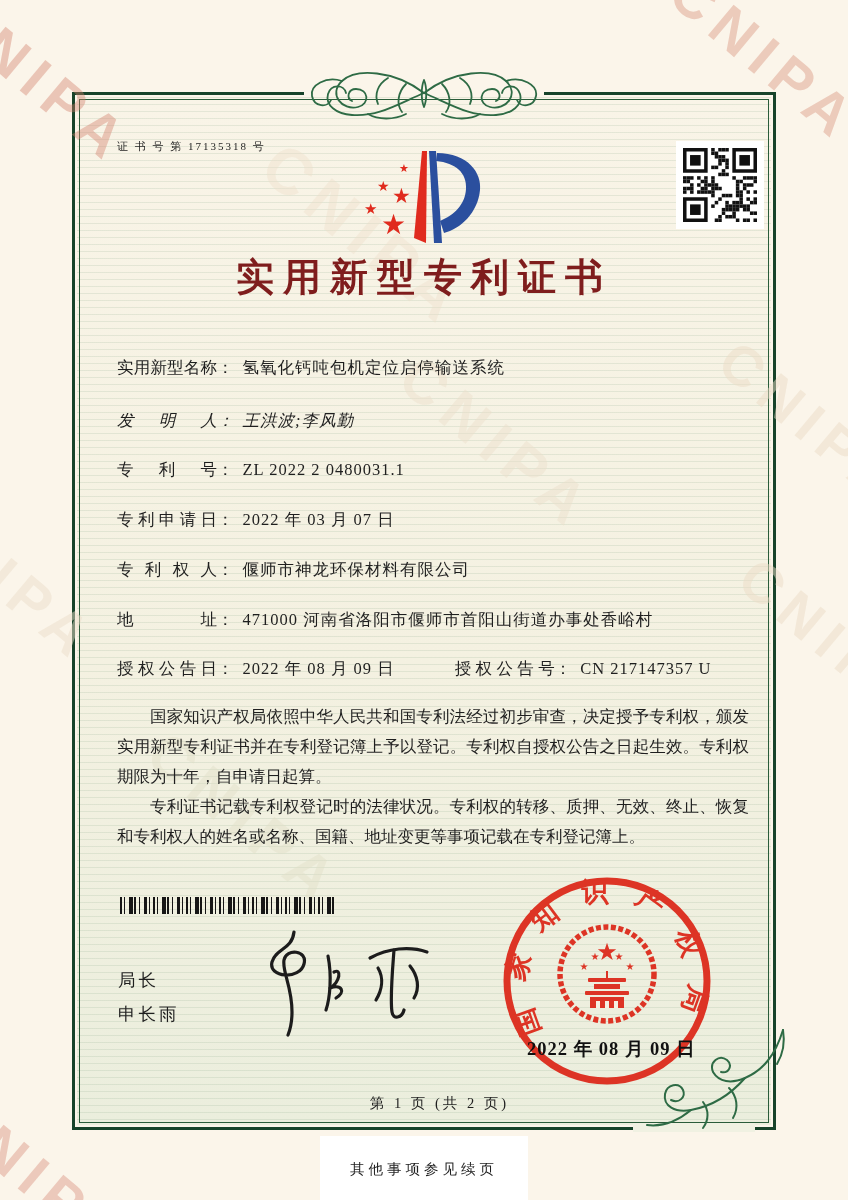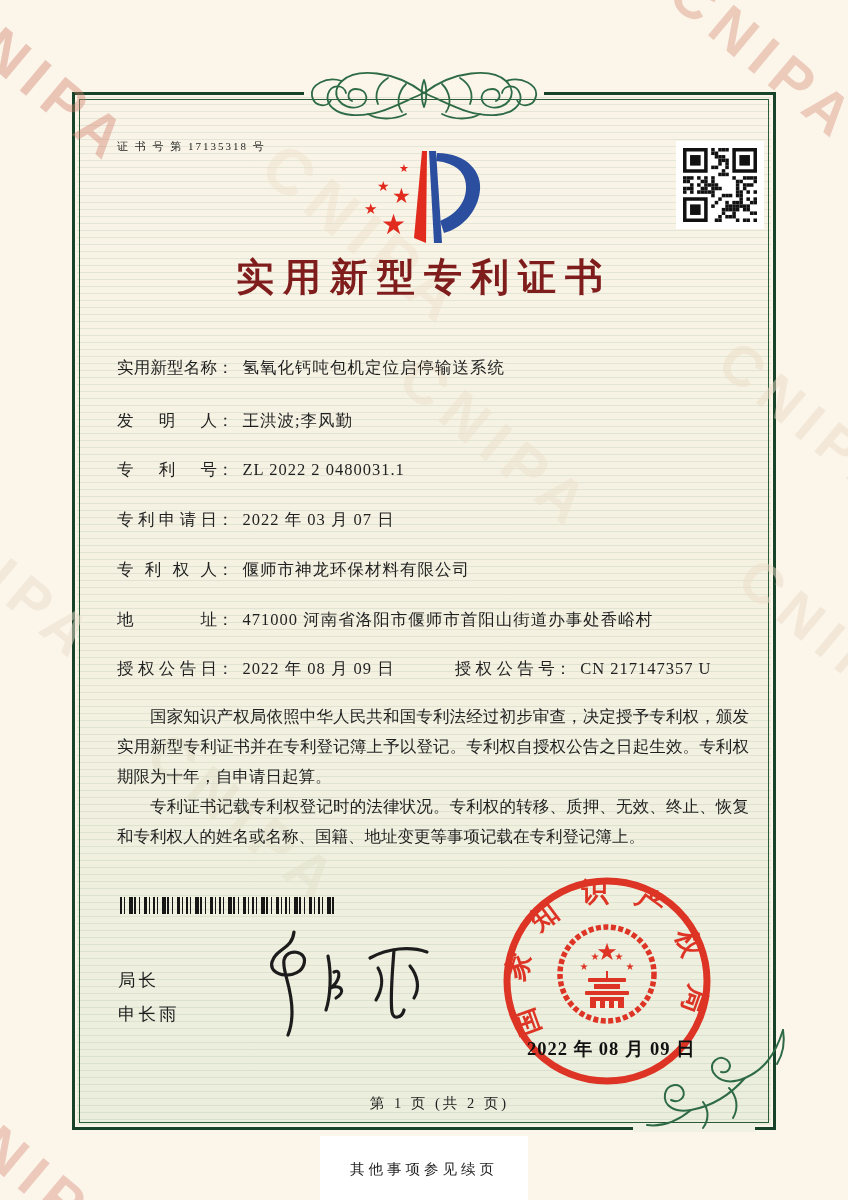--- a/index.html
+++ b/index.html
@@ -294,21 +294,21 @@
         <rect x="6" y="48" width="9" height="9"></rect>
       </g>
     </svg>
   </div>
 
   <div class="title">实用新型专利证书</div>
 
   <div class="field-row" style="top:357px;">
     <span class="flabel">实用新型名称</span><span class="fcolon">：</span><span class="fvalue">氢氧化钙吨包机定位启停输送系统</span>
   </div>
-  <div class="field-row" style="top:410px;">
+  <div class="field-row" style="top:410px;font-style:italic;">
     <span class="flabel">发明人</span><span class="fcolon">：</span><span class="fvalue">王洪波;李风勤</span>
   </div>
   <div class="field-row" style="top:459px;">
     <span class="flabel">专利号</span><span class="fcolon">：</span><span class="fvalue">ZL 2022 2 0480031.1</span>
   </div>
   <div class="field-row" style="top:509px;">
     <span class="flabel">专利申请日</span><span class="fcolon">：</span><span class="fvalue">2022 年 03 月 07 日</span>
   </div>
   <div class="field-row" style="top:559px;">
     <span class="flabel">专利权人</span><span class="fcolon">：</span><span class="fvalue">偃师市神龙环保材料有限公司</span>

